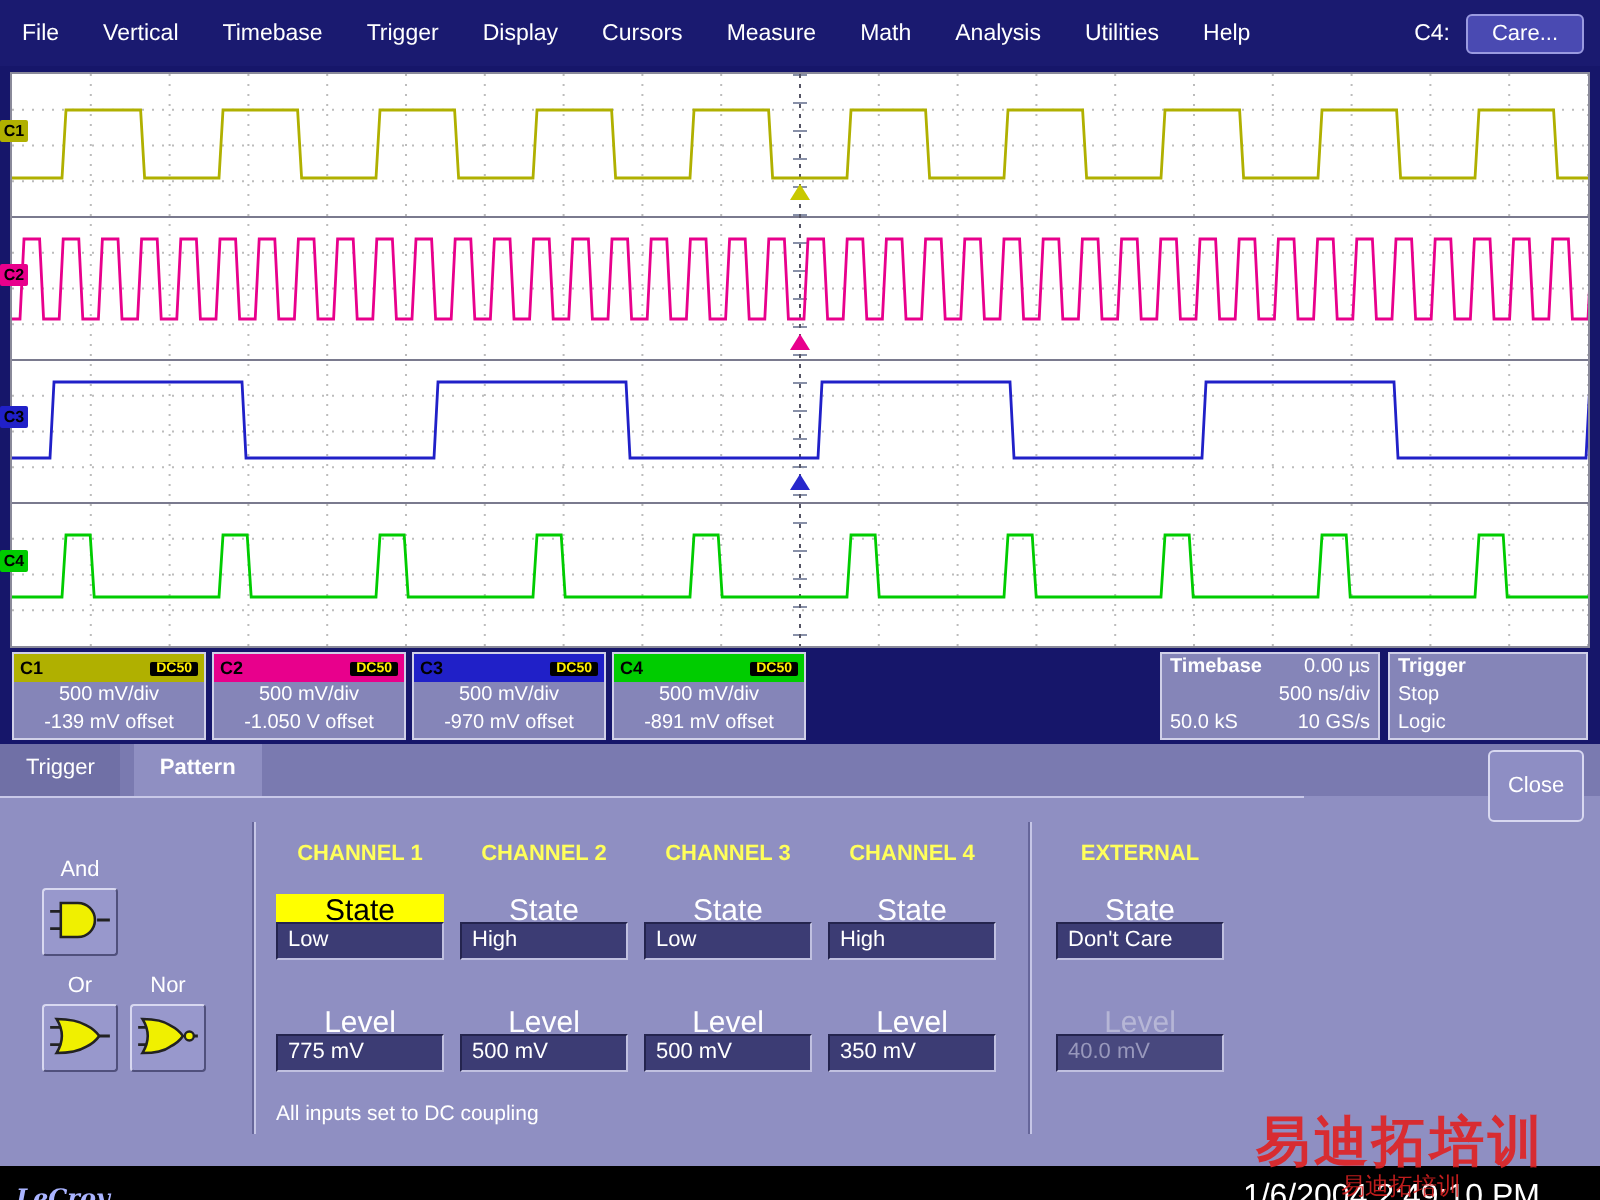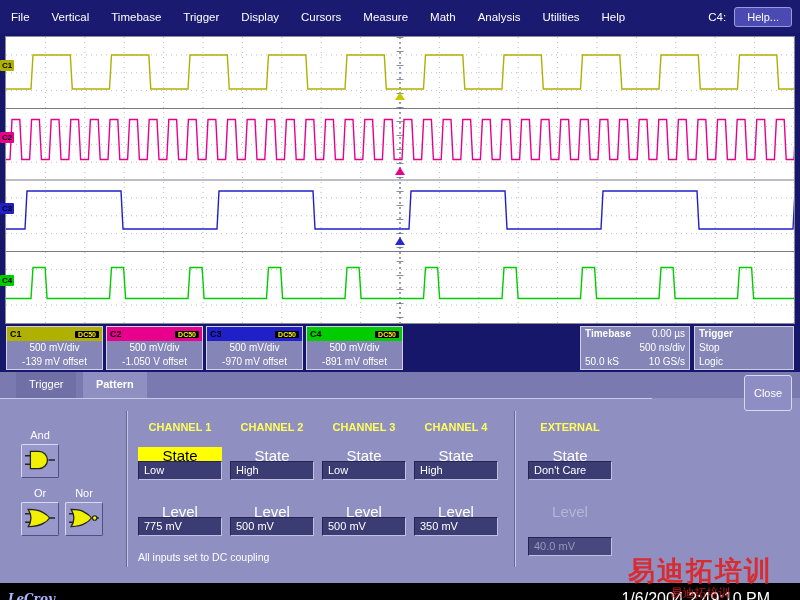--- a/index.html
+++ b/index.html
@@ -29,21 +29,21 @@
   .chbadge{background:#000;color:#ffee00;font-size:7px;font-weight:bold;padding:0 3px;border-radius:1px;}
   .chbody{height:40px;color:#fff;font-size:10px;text-align:center;line-height:14px;}
   .tbbox,.trbox{position:absolute;top:2px;height:44px;border:1px solid #d0d0e8;background:#8585b8;
     color:#fff;font-size:10px;padding:0 4px;}
   .tbrow{height:14px;line-height:14px;display:flex;justify-content:space-between;}
   .tbrow.right{justify-content:flex-end;}
   .bold{font-weight:bold;}
 
   
   .dialog{position:absolute;left:0;top:372px;width:800px;height:211px;background:#8f8fc2;}
-  .tabs{position:relative;height:26px;padding-left:16px;background:#7a7ab0;}
+  .tabs{position:relative;height:26px;padding-left:0;background:#7a7ab0;}
   .tab{display:inline-block;height:26px;line-height:25px;padding:0 13px;color:#fff;font-size:11px;
     background:#7070a6;border:1px solid #54548а;border-color:#b8b8dc #54548a transparent #b8b8dc;margin-right:2px;vertical-align:bottom;}
   .tab.active{background:#8f8fc2;font-weight:bold;border-bottom:1px solid #8f8fc2;}
   .closebtn{position:absolute;right:8px;top:3px;width:48px;height:36px;background:#8e8ec4;
     border:1px solid #d8d8f0;border-radius:3px;color:#fff;font-size:11px;}
   .dcontent{position:absolute;left:0;top:26px;width:652px;height:185px;background:#8f8fc2;
     border-top:1px solid #c8c8e8;}
   .gatecell{position:absolute;width:44px;text-align:center;}
   .glabel{color:#fff;font-size:11px;margin-bottom:3px;}
   .gatebtn{width:38px;height:34px;background:#9898cc;border:1px solid;
@@ -53,21 +53,21 @@
   .ctitle{position:absolute;top:22px;width:100%;text-align:center;color:#ffff5a;font-size:11px;font-weight:bold;}
   .clabel{position:absolute;width:100%;text-align:center;color:#fff;font-size:15px;}
   .clabel.state{top:48px;}
   .clabel.level{top:104px;}
   .clabel.hl{background:#ffff00;color:#000;}
   .cfield{position:absolute;width:100%;height:19px;line-height:17px;background:#3c3c74;color:#fff;
     font-size:11px;padding-left:5px;border:1px solid;border-color:#24244e #c0c0e0 #c0c0e0 #24244e;}
   .cfield.state{top:62px;}
   .cfield.level{top:118px;}
   .dimlabel{color:#b6b6d6 !important;}
-  .dimfield{color:#9898bc !important;background:#48487e !important;margin-top:20px;}
+  .dimfield{color:#9898bc !important;background:#48487e !important;}
   .dfooter{position:absolute;left:138px;top:152px;color:#fff;font-size:10.5px;}
 
   
   .statusbar{position:absolute;left:0;top:583px;width:800px;height:17px;background:#000;
     display:flex;align-items:center;justify-content:space-between;padding:16px 8px;}
   .brand{color:#aab4ff;font-family:"DejaVu Serif",serif;font-style:italic;font-weight:bold;
     font-size:12px;text-decoration:underline;}
   .timestamp{color:#fff;font-size:16px;margin-right:22px;}
 
   
@@ -88,21 +88,21 @@
     <span class="mi">Trigger</span>
     <span class="mi">Display</span>
     <span class="mi">Cursors</span>
     <span class="mi">Measure</span>
     <span class="mi">Math</span>
     <span class="mi">Analysis</span>
     <span class="mi">Utilities</span>
     <span class="mi">Help</span>
     <span class="spacer"></span>
     <span class="c4label">C4:</span>
-    <button class="setupbtn">Help...</button>
+    <button class="setupbtn">Care...</button>
   </div>
 
   <div class="scope">
     <div class="grid">
       <svg id="wf-svg" width="788" height="286" viewBox="0 0 788 286">
           <line x1="0" y1="17.9" x2="788" y2="17.9" stroke="#bcbcbc" stroke-width="1" stroke-dasharray="1,4"></line>
           <line x1="0" y1="35.8" x2="788" y2="35.8" stroke="#bcbcbc" stroke-width="1" stroke-dasharray="1,4"></line>
           <line x1="0" y1="53.6" x2="788" y2="53.6" stroke="#bcbcbc" stroke-width="1" stroke-dasharray="1,4"></line>
           <line x1="0" y1="89.4" x2="788" y2="89.4" stroke="#bcbcbc" stroke-width="1" stroke-dasharray="1,4"></line>
           <line x1="0" y1="107.3" x2="788" y2="107.3" stroke="#bcbcbc" stroke-width="1" stroke-dasharray="1,4"></line>

